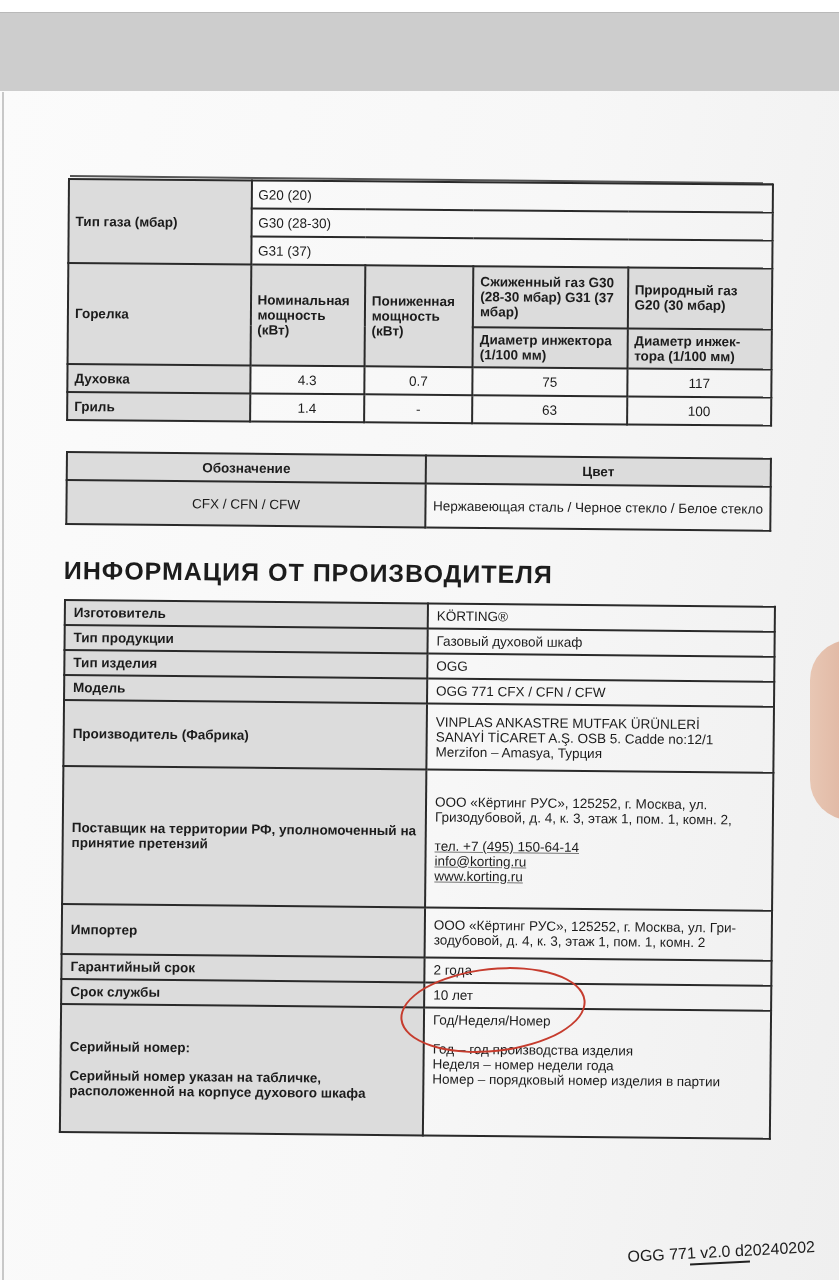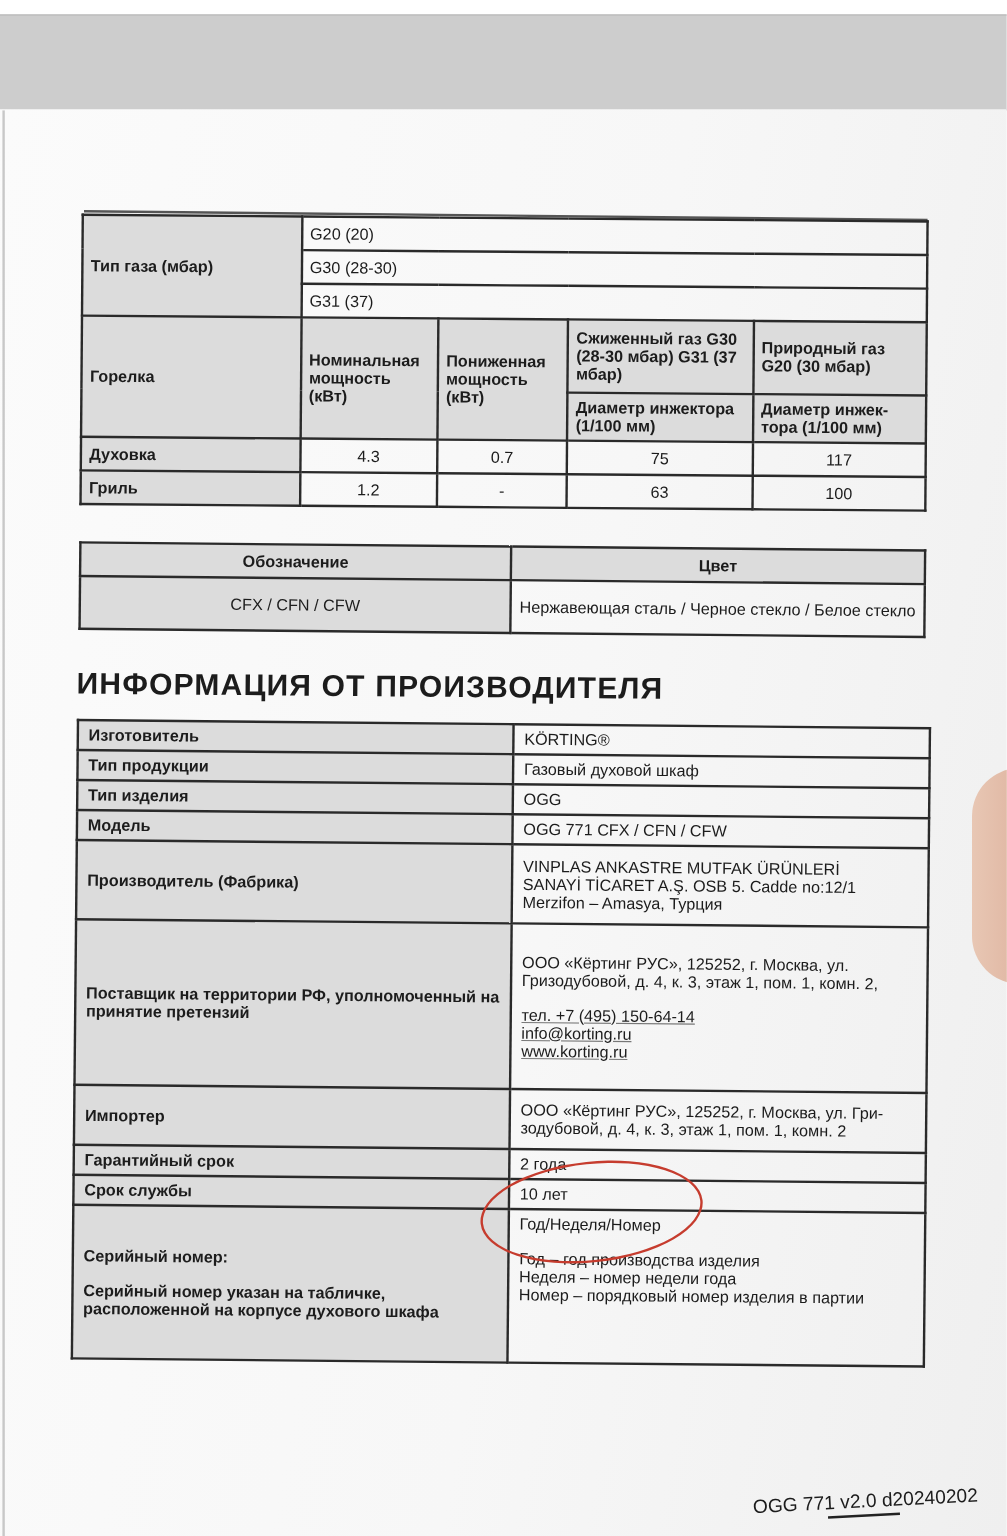--- a/index.html
+++ b/index.html
@@ -74,21 +74,21 @@
   </tr>
   <tr>
     <td class="shade b">Духовка</td>
     <td class="c">4.3</td>
     <td class="c">0.7</td>
     <td class="c">75</td>
     <td class="c">117</td>
   </tr>
   <tr>
     <td class="shade b">Гриль</td>
-    <td class="c">1.2</td>
+    <td class="c">1.4</td>
     <td class="c">-</td>
     <td class="c">63</td>
     <td class="c">100</td>
   </tr>
 </tbody>
   </table>
 
 <table class="t2">
   <tbody>
       <tr>

